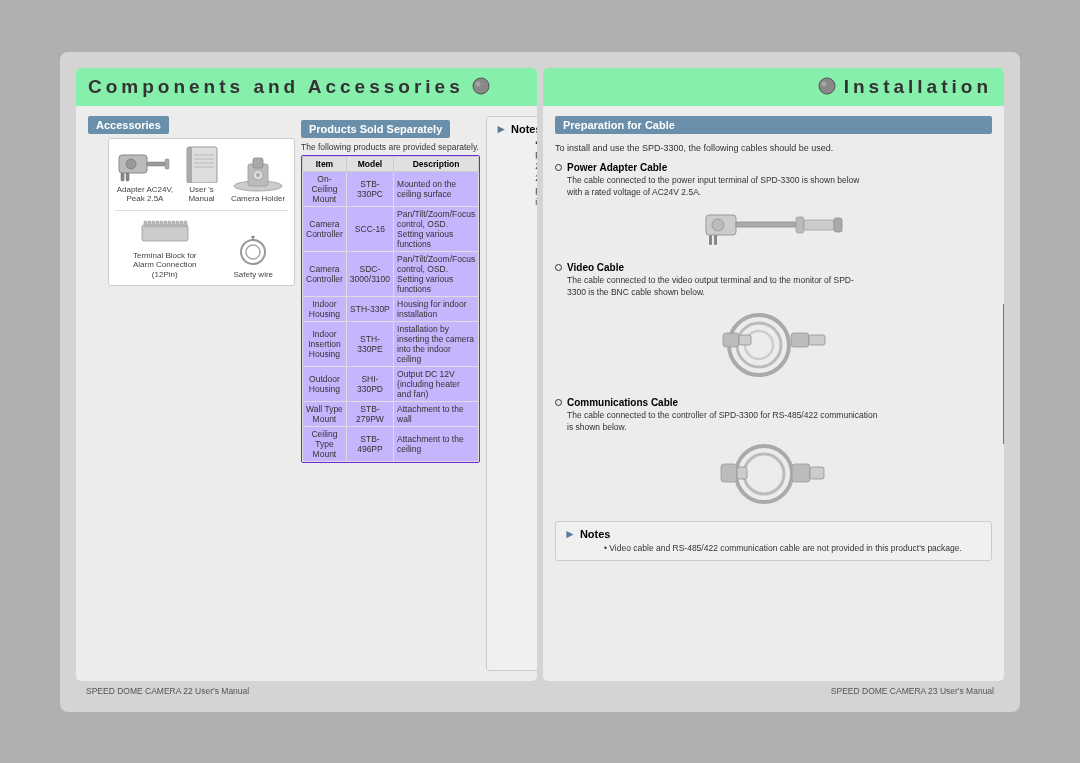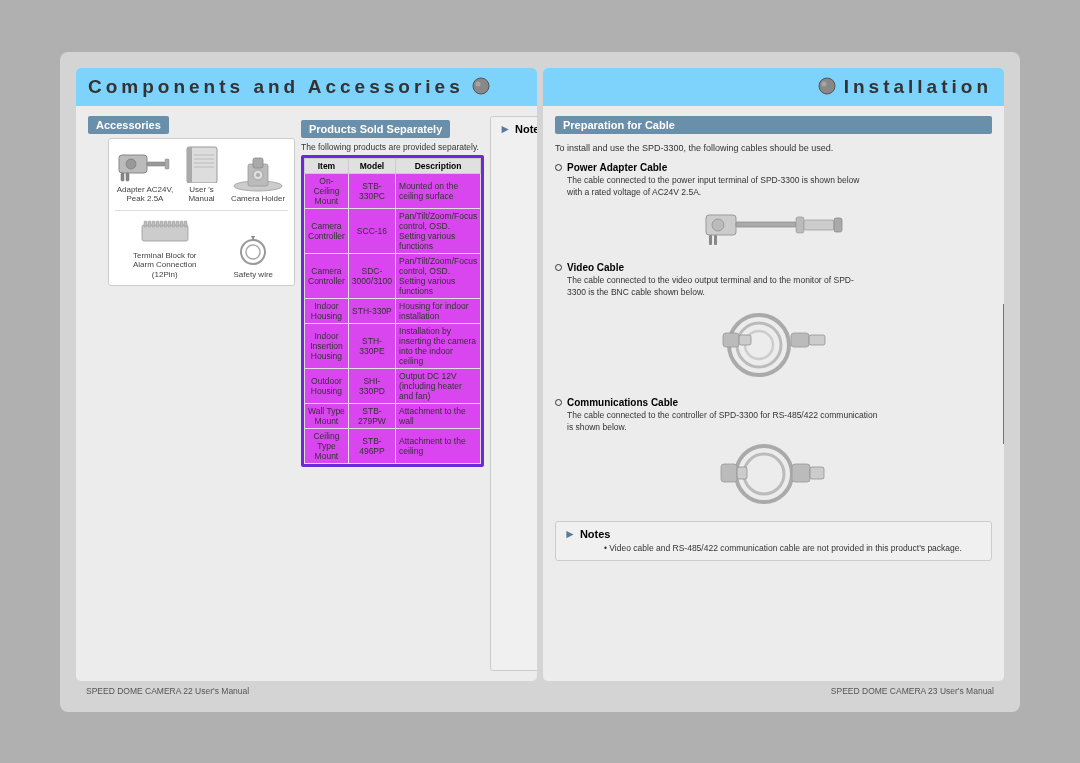--- a/index.html
+++ b/index.html
@@ -51,21 +51,21 @@
       background: #ececec;
       border-radius: 5px;
       display: flex;
       flex-direction: column;
       overflow: hidden;
       position: relative;
     }
     .col-header {
       display: flex;
       align-items: center;
-      background: #7dd3fc;
+      background: #86efac;
       padding: 8px 12px;
       gap: 8px;
     }
     .col-header-title {
       font-size: 19px;
       font-weight: bold;
       letter-spacing: 4px;
       color: #333;
     }
     .col-body {
@@ -106,22 +106,22 @@
       gap: 2px;
     }
     .acc-label {
       font-size: 8px;
       color: #444;
       text-align: center;
       max-width: 70px;
       line-height: 1.2;
     }
     .table-wrap {
-      background: #d946ef;
-      border: 3px solid #6d28d9;
+      background: #c4b5fd;
+      border: 1px solid #6d28d9;
       border-radius: 2px;
     }
     table.products {
       width: 100%;
       border-collapse: collapse;
       font-size: 8.5px;
     }
     table.products th {
       background: #e0e0e0;
       border: 1px solid #ccc;

